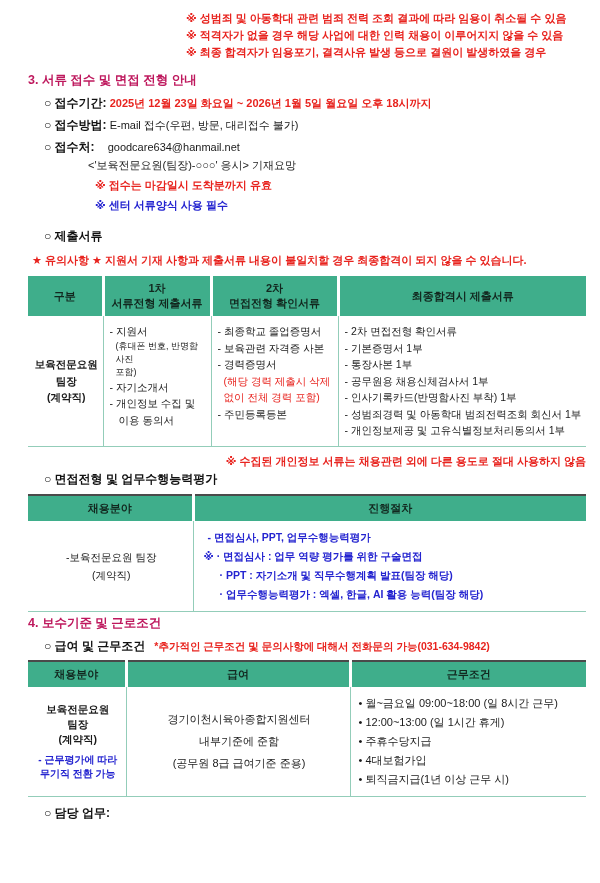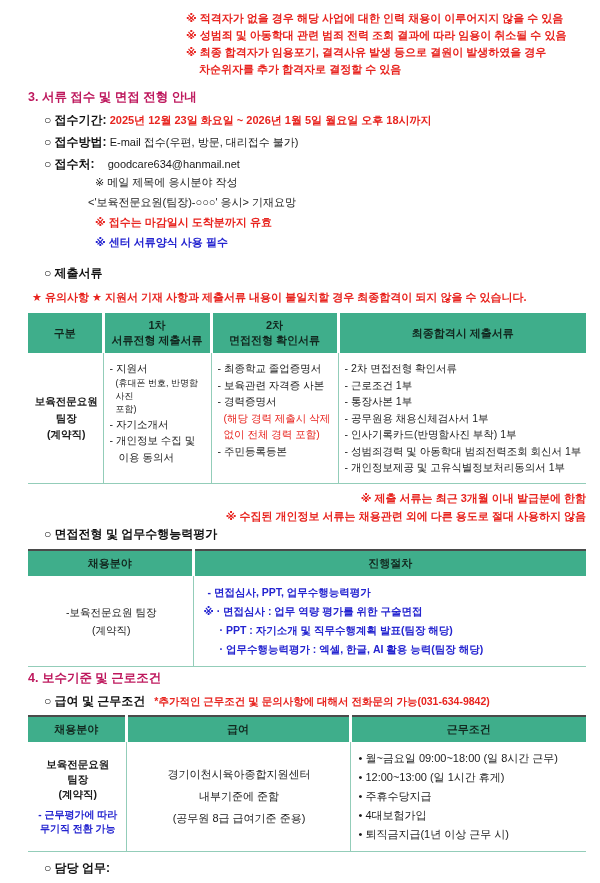--- a/index.html
+++ b/index.html
@@ -43,43 +43,41 @@
   .proc .i2{padding-left:4px;}
   .proc .i3{padding-left:20px;}
   .paycell{text-align:center;vertical-align:middle;line-height:22px;font-size:11px;}
   .condcell{line-height:19px;font-size:11px;padding-left:8px;}
   .fieldnote{color:#2424d0;font-weight:bold;font-size:10px;line-height:14px;margin-top:6px;}
 </style>
 </head>
 <body>
 
 <div class="top-notes">
+  <div>※ 성범죄 및 아동학대 관련 범죄 전력 조회 결과에 따라 임용이 취소될 수 있음</div>
   <div>※ 적격자가 없을 경우 해당 사업에 대한 인력 채용이 이루어지지 않을 수 있음</div>
-  <div>※ 성범죄 및 아동학대 관련 범죄 전력 조회 결과에 따라 임용이 취소될 수 있음</div>
   <div>※ 최종 합격자가 임용포기, 결격사유 발생 등으로 결원이 발생하였을 경우</div>
-  <div class="cont">차순위자를 추가 합격자로 결정할 수 있음</div>
 </div>
 
 <div class="sec-title">3. 서류 접수 및 면접 전형 안내</div>
 
 <div class="row">
   <span class="lbl">○ 접수기간:</span>
   <span class="val red b">2025년 12월 23일 화요일 ~ 2026년 1월 5일 월요일 오후 18시까지</span>
 </div>
 <div class="row">
   <span class="lbl">○ 접수방법:</span>
   <span class="val">E-mail 접수(우편, 방문, 대리접수 불가)</span>
 </div>
 <div class="row">
   <span class="lbl">○ 접수처:</span>
   <span class="val" style="margin-left:10px">goodcare634@hanmail.net</span>
 </div>
 
 <div class="mail-notes">
-  <div class="n1">※ 메일 제목에 응시분야 작성</div>
   <div>&lt;'보육전문요원(팀장)-○○○' 응시&gt; 기재요망</div>
   <div class="n1 red b">※ 접수는 마감일시 도착분까지 유효</div>
   <div class="n1 blue b">※ 센터 서류양식 사용 필수</div>
 </div>
 
 <div class="sub-head">○ 제출서류</div>
 <div class="warning">★ 유의사항 ★ 지원서 기재 사항과 제출서류 내용이 불일치할 경우 최종합격이 되지 않을 수 있습니다.</div>
 
 <table>
   <colgroup>
@@ -118,33 +116,32 @@
     <td>
       <div>- 최종학교 졸업증명서</div>
       <div>- 보육관련 자격증 사본</div>
       <div>- 경력증명서</div>
       <div class="cellred">(해당 경력 제출시 삭제</div>
       <div class="cellred">없이 전체 경력 포함)</div>
       <div>- 주민등록등본</div>
     </td>
     <td>
       <div>- 2차 면접전형 확인서류</div>
-      <div>- 근로조건 1부</div>
+      <div>- 기본증명서 1부</div>
       <div>- 통장사본 1부</div>
       <div>- 공무원용 채용신체검사서 1부</div>
       <div>- 인사기록카드(반명함사진 부착) 1부</div>
       <div>- 성범죄경력 및 아동학대 범죄전력조회 회신서 1부</div>
       <div>- 개인정보제공 및 고유식별정보처리동의서 1부</div>
     </td>
   </tr>
 </tbody>
   </table>
 
 <div class="tnotes">
-  <div>※ 제출 서류는 최근 3개월 이내 발급분에 한함</div>
   <div>※ 수집된 개인정보 서류는 채용관련 외에 다른 용도로 절대 사용하지 않음</div>
 </div>
 
 <div class="sub-head" style="margin-top:1px">○ 면접전형 및 업무수행능력평가</div>
 
 <table class="dark">
   <colgroup>
       <col style="width:165px">
       <col style="width:393px">
     </colgroup>

